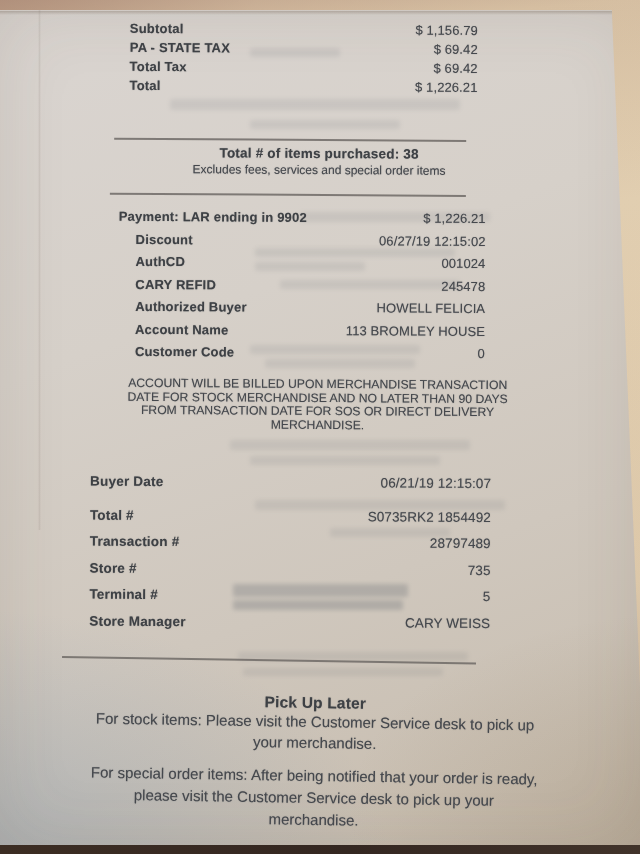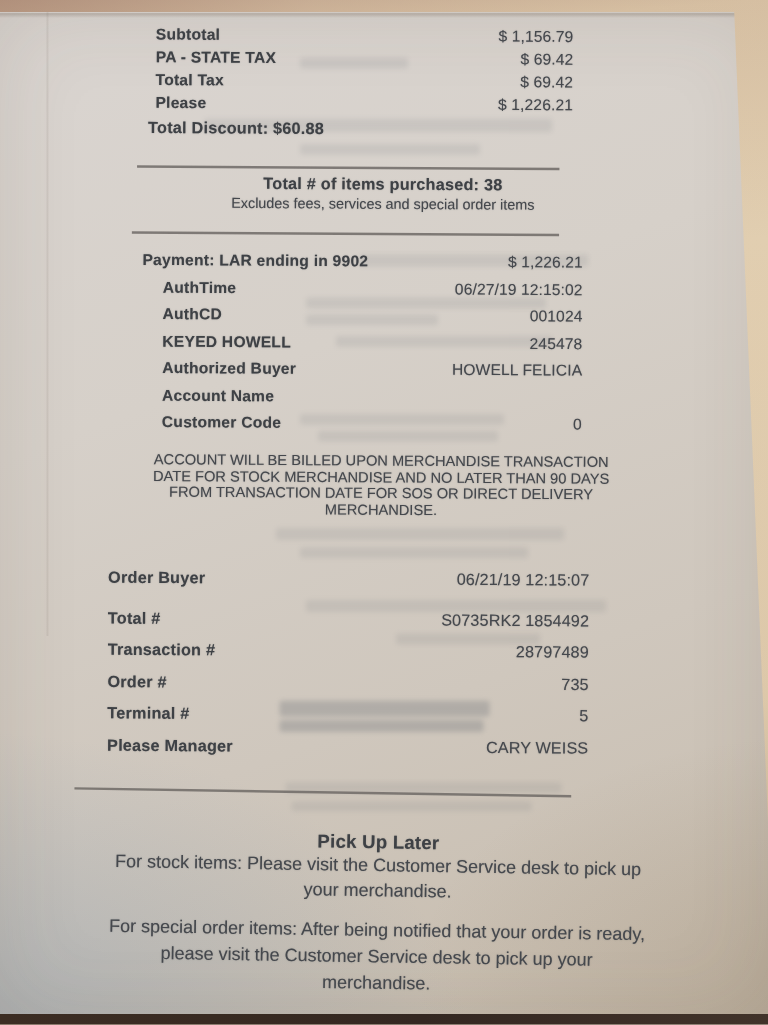--- a/index.html
+++ b/index.html
@@ -97,93 +97,93 @@
         </div>
         <div class="row">
           <span class="lbl">PA - STATE TAX</span>
           <span class="val">$ 69.42</span>
         </div>
         <div class="row">
           <span class="lbl">Total Tax</span>
           <span class="val">$ 69.42</span>
         </div>
         <div class="row">
-          <span class="lbl">Please</span>
+          <span class="lbl">Total</span>
           <span class="val">$ 1,226.21</span>
         </div>
       </div>
-      <div class="discount lbl">Total Discount: $60.88</div>
 
       <div class="rule rule1"></div>
       <div class="center items-title lbl">Total # of items purchased: 38</div>
       <div class="center items-sub">Excludes fees, services and special order items</div>
       <div class="rule rule2"></div>
 
       <div class="payment">
         <div class="row">
           <span class="lbl">Payment: LAR ending in 9902</span>
           <span class="val">$ 1,226.21</span>
         </div>
         <div class="pay-details">
           <div class="row">
-            <span class="lbl">AuthTime</span>
+            <span class="lbl">Discount</span>
             <span class="val">06/27/19 12:15:02</span>
           </div>
           <div class="row">
             <span class="lbl">AuthCD</span>
             <span class="val">001024</span>
           </div>
           <div class="row">
-            <span class="lbl">KEYED HOWELL</span>
+            <span class="lbl">CARY REFID</span>
             <span class="val">245478</span>
           </div>
           <div class="row">
             <span class="lbl">Authorized Buyer</span>
             <span class="val">HOWELL FELICIA</span>
           </div>
           <div class="row">
             <span class="lbl">Account Name</span>
+            <span class="val">113 BROMLEY HOUSE</span>
           </div>
           <div class="row">
             <span class="lbl">Customer Code</span>
             <span class="val">0</span>
           </div>
         </div>
       </div>
 
       <div class="center notice">
         <div>ACCOUNT WILL BE BILLED UPON MERCHANDISE TRANSACTION</div>
         <div>DATE FOR STOCK MERCHANDISE AND NO LATER THAN 90 DAYS</div>
         <div>FROM TRANSACTION DATE FOR SOS OR DIRECT DELIVERY</div>
         <div>MERCHANDISE.</div>
       </div>
 
       <div class="order">
         <div class="row">
-          <span class="lbl">Order Buyer</span>
+          <span class="lbl">Buyer Date</span>
           <span class="val">06/21/19 12:15:07</span>
         </div>
         <div class="row">
           <span class="lbl">Total #</span>
           <span class="val">S0735RK2 1854492</span>
         </div>
         <div class="row">
           <span class="lbl">Transaction #</span>
           <span class="val">28797489</span>
         </div>
         <div class="row">
-          <span class="lbl">Order #</span>
+          <span class="lbl">Store #</span>
           <span class="val">735</span>
         </div>
         <div class="row">
           <span class="lbl">Terminal #</span>
           <span class="val">5</span>
         </div>
         <div class="row">
-          <span class="lbl">Please Manager</span>
+          <span class="lbl">Store Manager</span>
           <span class="val">CARY WEISS</span>
         </div>
       </div>
 
       <div class="btilt">
         <div class="rule rule3"></div>
         <div class="center pickup-title lbl">Pick Up Later</div>
         <div class="center pickup-note note-stock">
           <div>For stock items: Please visit the Customer Service desk to pick up</div>
           <div>your merchandise.</div>

